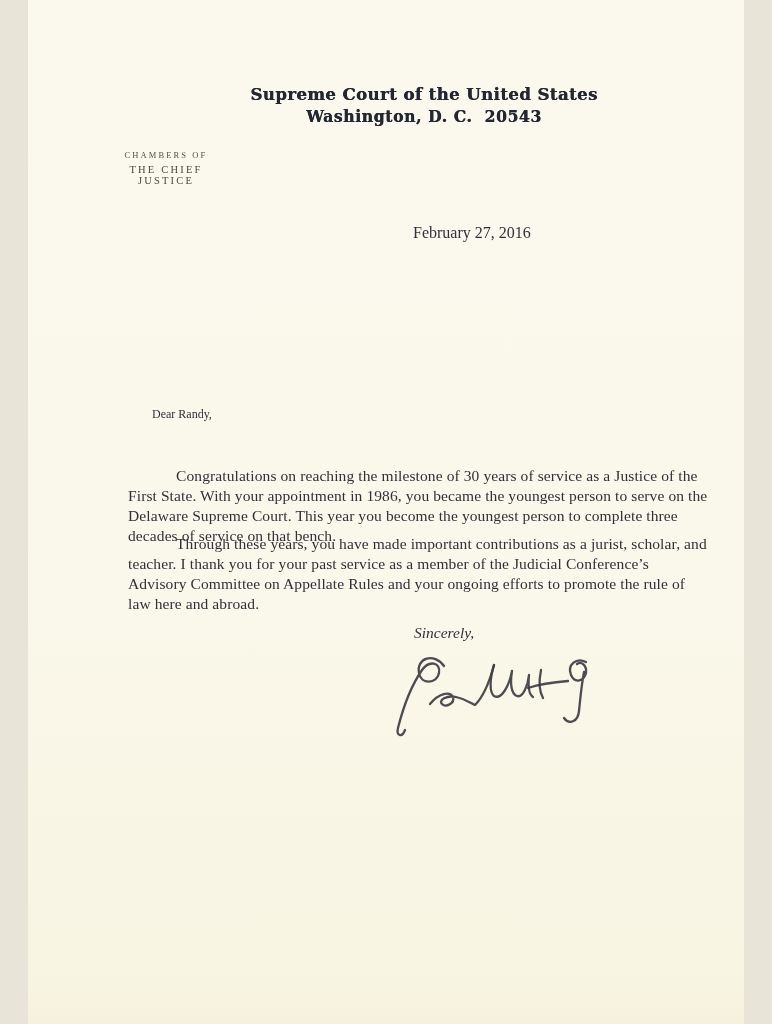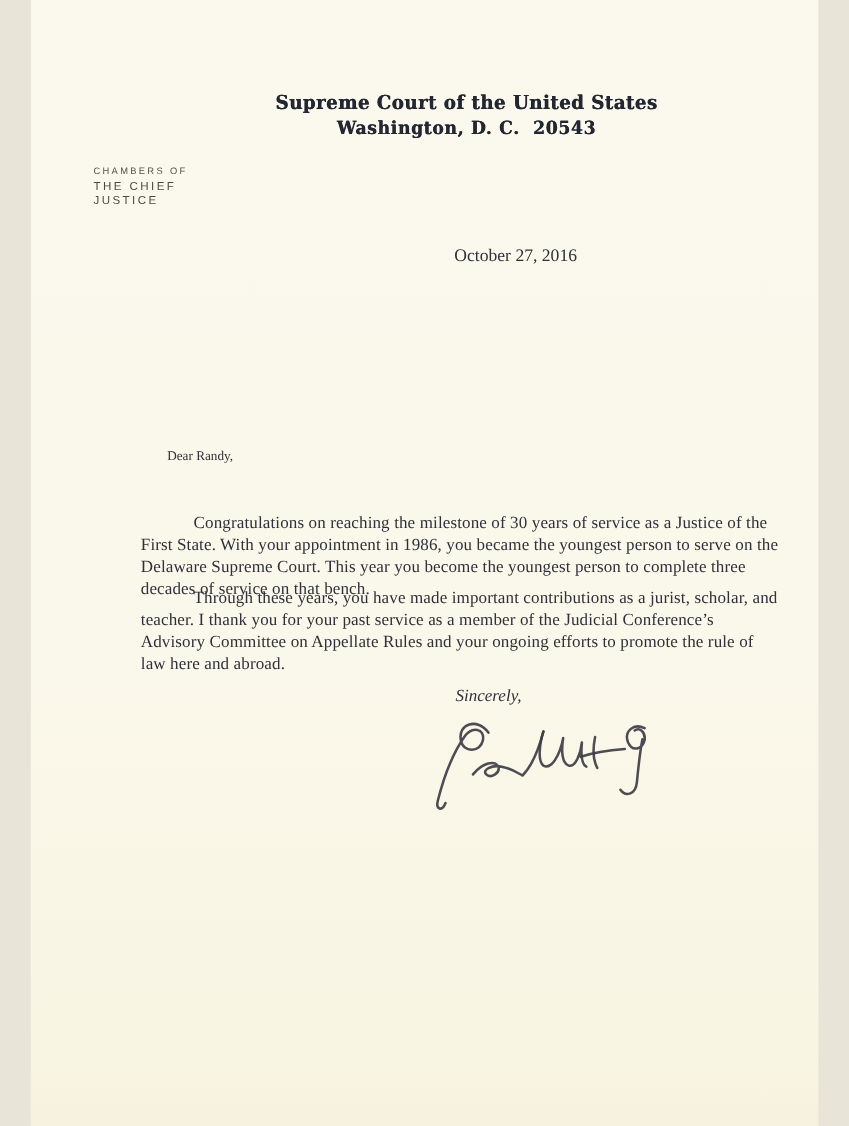--- a/index.html
+++ b/index.html
@@ -42,23 +42,24 @@
     letter-spacing: 0.6px;
     text-shadow: 0.4px 0 0 #232732;
     margin-top: 3px;
     transform: scaleX(0.95);
   }
 
   
   .chambers {
     position: absolute;
     top: 150px;
-    left: 57px;
+    left: 73px;
     width: 130px;
-    font-family: Liberation Sans, sans-serif;
+    text-align: center;
+    font-family: Liberation Serif, serif;
     color: #55524a;
   }
   .chambers .ch1 {
     font-size: 8.5px;
     letter-spacing: 2.1px;
   }
   .chambers .ch2 {
     font-size: 10.5px;
     letter-spacing: 2.2px;
     margin-top: 4px;
@@ -134,21 +135,21 @@
   <header class="letterhead">
     <div class="lh1">Supreme Court of the United States</div>
     <div class="lh2">Washington, D. C.&nbsp; 20543</div>
   </header>
 
   <div class="chambers">
     <div class="ch1">CHAMBERS OF</div>
     <div class="ch2">THE CHIEF JUSTICE</div>
   </div>
 
-  <div class="date">October 27, 2016</div>
+  <div class="date">February 27, 2016</div>
 
 
   <div class="salutation">Dear Randy,</div>
 
   <p class="para p1">Congratulations on reaching the milestone of 30 years of service as a Justice of the First State.  With your appointment in 1986, you became the youngest person to serve on the Delaware Supreme Court.  This year you become the youngest person to complete three decades of service on that bench.</p>
 
   <p class="para p2">Through these years, you have made important contributions as a jurist, scholar, and teacher.  I thank you for your past service as a member of the Judicial Conference’s Advisory Committee on Appellate Rules and your ongoing efforts to promote the rule of law here and abroad.</p>
 
   <div class="closing">Sincerely,</div>
 

